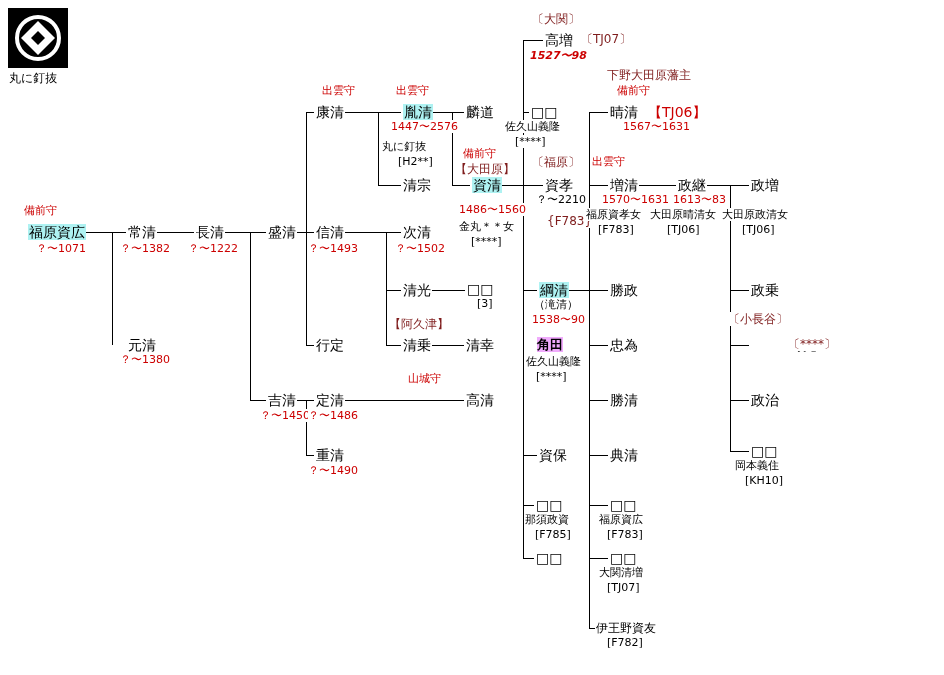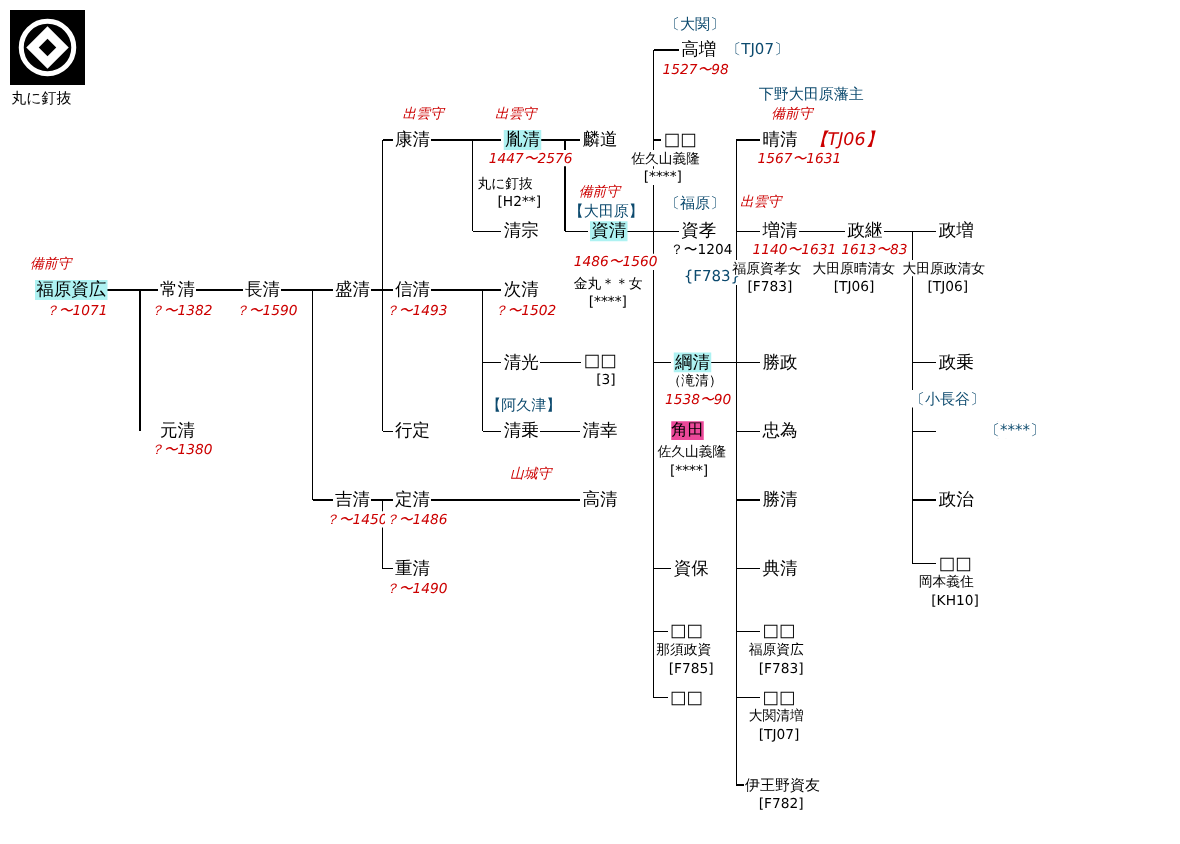--- a/index.html
+++ b/index.html
@@ -3,26 +3,26 @@
 <meta charset="utf-8">
 <style>
   * { margin:0; padding:0; box-sizing:border-box; }
   html,body { background:#fff; }
   body { font-family:"DejaVu Sans","Liberation Sans",sans-serif; }
   .canvas { position:relative; width:944px; height:675px; background:#fff; overflow:hidden; }
   svg.lines { position:absolute; left:0; top:0; z-index:1; }
   .t { position:absolute; white-space:nowrap; color:#000; z-index:2; }
   .name { font-size:14px; line-height:16px; }
   .md  { font-size:12px; line-height:14px; background:#fff; }
-  .w13 { font-size:13px; line-height:15px; background:#ec4899; }
+  .w13 { font-size:13px; line-height:15px; background:#f0abfc;font-weight:bold; }
   .sm  { font-size:11px; line-height:13px; background:#fff; }
-  .red { color:#cc0000;font-style:italic; }
-  .blue{ color:#0c4a6e; }
+  .red { color:#cc0000; }
+  .blue{ color:#7f1d1d; }
   .hl  { background:#aef2f2; padding:0 1px; }
-  .it  { font-style:italic; }
+  .it  { font-style:italic;font-weight:bold; }
   .crest { position:absolute; left:8px; top:8px; z-index:2; }
 </style>
 </head>
 <body>
 
 <div class="canvas">
 
   <svg class="crest" width="60" height="60">
     <rect x="0" y="0" width="60" height="60" fill="#000"></rect>
     <circle cx="30" cy="30" r="21" fill="none" stroke="#fff" stroke-width="4"></circle>
@@ -95,21 +95,21 @@
   <span class="t sm red" style="left:24px;top:204px">備前守</span>
   <span class="t name hl" style="left:28px;top:224px">福原資広</span>
   <span class="t sm red" style="left:36px;top:242px">？〜1071</span>
 
   <span class="t name" style="left:128px;top:224px">常清</span>
   <span class="t sm red" style="left:120px;top:242px">？〜1382</span>
   <span class="t name" style="left:128px;top:337px">元清</span>
   <span class="t sm red" style="left:120px;top:353px">？〜1380</span>
 
   <span class="t name" style="left:196px;top:224px">長清</span>
-  <span class="t sm red" style="left:188px;top:242px">？〜1590</span>
+  <span class="t sm red" style="left:188px;top:242px">？〜1222</span>
 
   <span class="t name" style="left:268px;top:224px">盛清</span>
   <span class="t name" style="left:268px;top:392px">吉清</span>
   <span class="t sm red" style="left:260px;top:409px">？〜1450</span>
 
   <span class="t sm red" style="left:322px;top:84px">出雲守</span>
   <span class="t name" style="left:316px;top:104px">康清</span>
   <span class="t name" style="left:316px;top:224px">信清</span>
   <span class="t sm red" style="left:308px;top:242px">？〜1493</span>
   <span class="t name" style="left:316px;top:337px">行定</span>
@@ -147,21 +147,21 @@
   <span class="t name" style="left:545px;top:32px">高増</span>
   <span class="t md blue" style="left:581px;top:32px">〔TJ07〕</span>
   <span class="t sm red it" style="left:530px;top:49px">1527〜98</span>
 
   <span class="t name" style="left:531px;top:104px">□□</span>
   <span class="t sm" style="left:505px;top:120px">佐久山義隆</span>
   <span class="t sm" style="left:515px;top:135px">[****]</span>
 
   <span class="t md blue" style="left:532px;top:155px">〔福原〕</span>
   <span class="t name" style="left:545px;top:177px">資孝</span>
-  <span class="t sm" style="left:536px;top:193px">？〜1204</span>
+  <span class="t sm" style="left:536px;top:193px">？〜2210</span>
   <span class="t md blue" style="left:547px;top:214px">{F783}</span>
 
   <span class="t name hl" style="left:539px;top:282px">綱清</span>
   <span class="t sm" style="left:534px;top:298px">（滝清）</span>
   <span class="t sm red" style="left:532px;top:313px">1538〜90</span>
   <span class="t w13" style="left:537px;top:337px">角田</span>
   <span class="t sm" style="left:526px;top:355px">佐久山義隆</span>
   <span class="t sm" style="left:536px;top:370px">[****]</span>
 
   <span class="t name" style="left:539px;top:447px">資保</span>
@@ -169,25 +169,25 @@
   <span class="t name" style="left:536px;top:497px">□□</span>
   <span class="t sm" style="left:525px;top:513px">那須政資</span>
   <span class="t sm" style="left:535px;top:528px">[F785]</span>
 
   <span class="t name" style="left:536px;top:550px">□□</span>
 
   <span class="t md blue" style="left:607px;top:68px">下野大田原藩主</span>
   <span class="t sm red" style="left:617px;top:84px">備前守</span>
   <span class="t name" style="left:610px;top:104px">晴清</span>
   <span class="t name red" style="left:648px;top:104px">【TJ06】</span>
-  <span class="t sm red" style="left:606px;top:120px">1567〜1631</span>
+  <span class="t sm red" style="left:623px;top:120px">1567〜1631</span>
 
   <span class="t sm red" style="left:592px;top:155px">出雲守</span>
   <span class="t name" style="left:610px;top:177px">増清</span>
-  <span class="t sm red" style="left:602px;top:193px">1140〜1631</span>
+  <span class="t sm red" style="left:602px;top:193px">1570〜1631</span>
   <span class="t sm" style="left:586px;top:208px">福原資孝女</span>
   <span class="t sm" style="left:598px;top:223px">[F783]</span>
 
   <span class="t name" style="left:610px;top:282px">勝政</span>
   <span class="t name" style="left:610px;top:337px">忠為</span>
   <span class="t name" style="left:610px;top:392px">勝清</span>
   <span class="t name" style="left:610px;top:447px">典清</span>
 
   <span class="t name" style="left:610px;top:497px">□□</span>
   <span class="t sm" style="left:599px;top:513px">福原資広</span>

